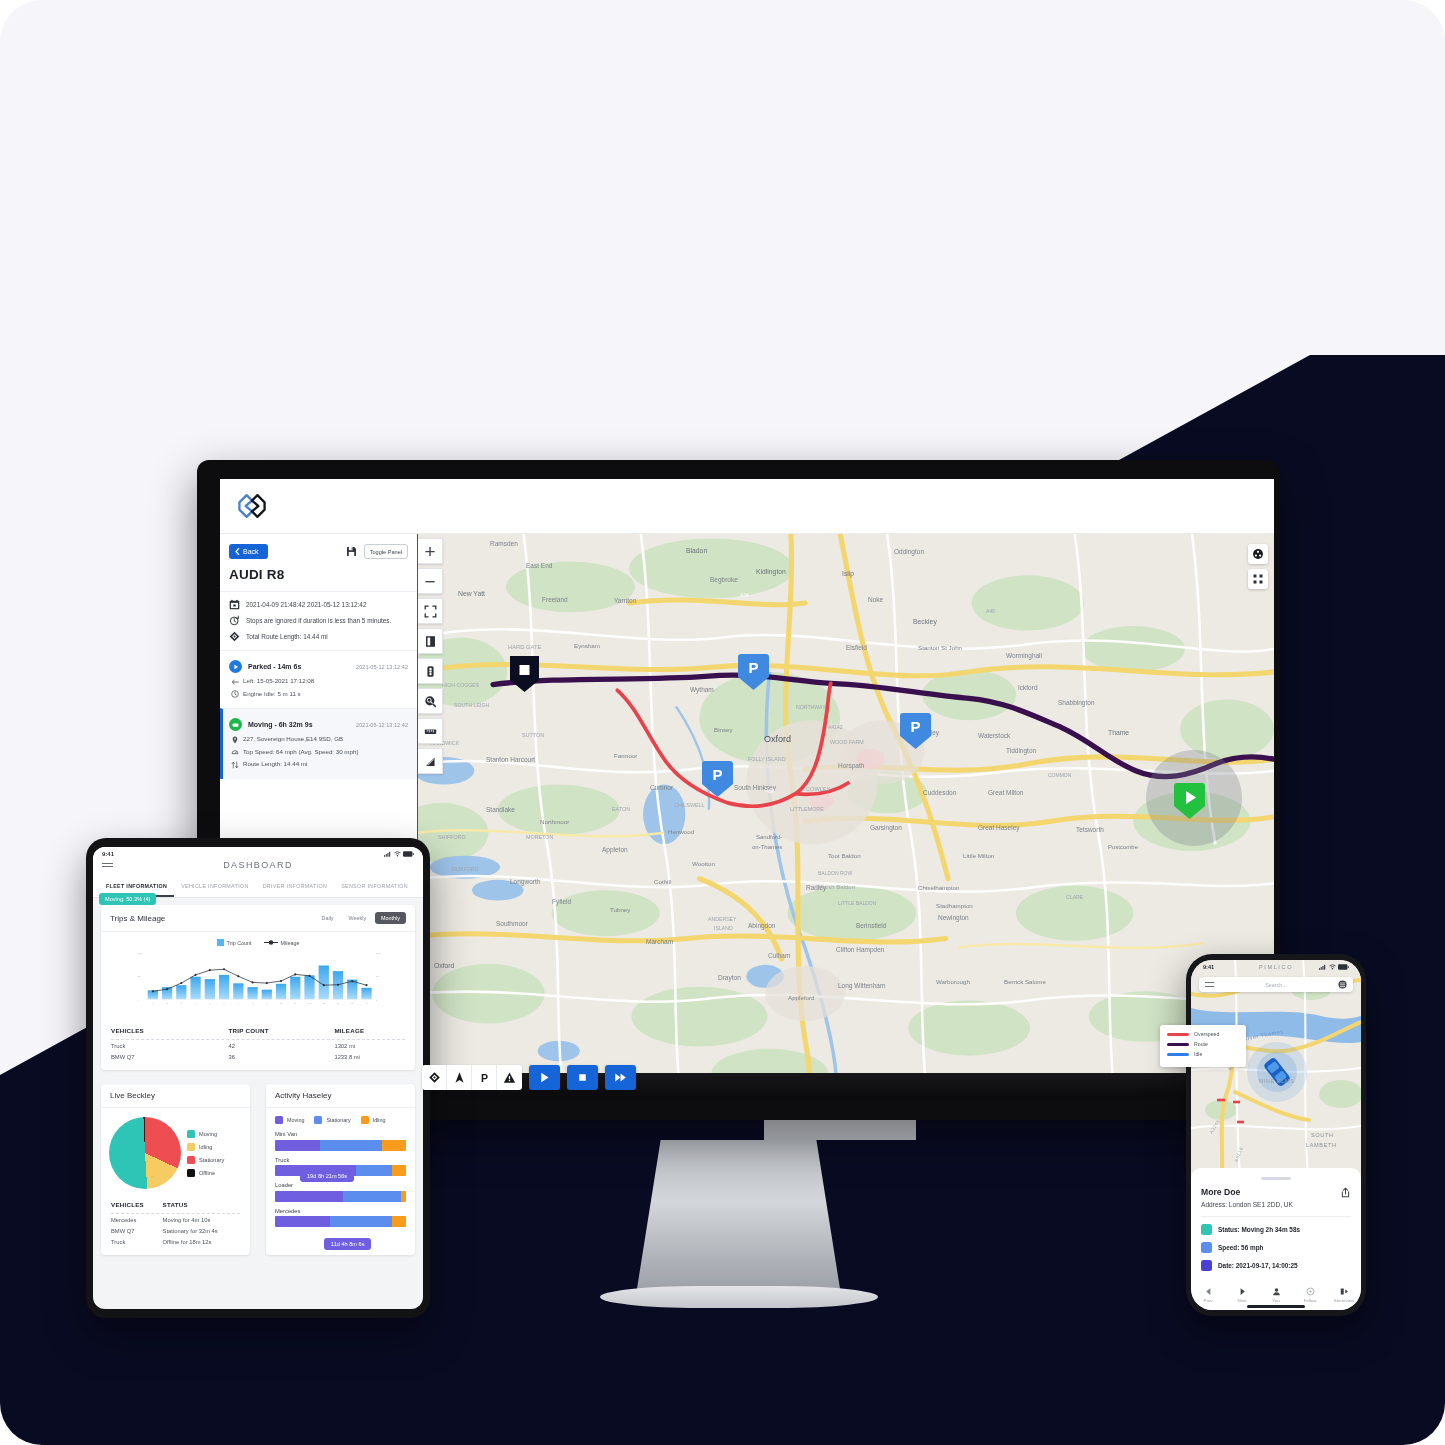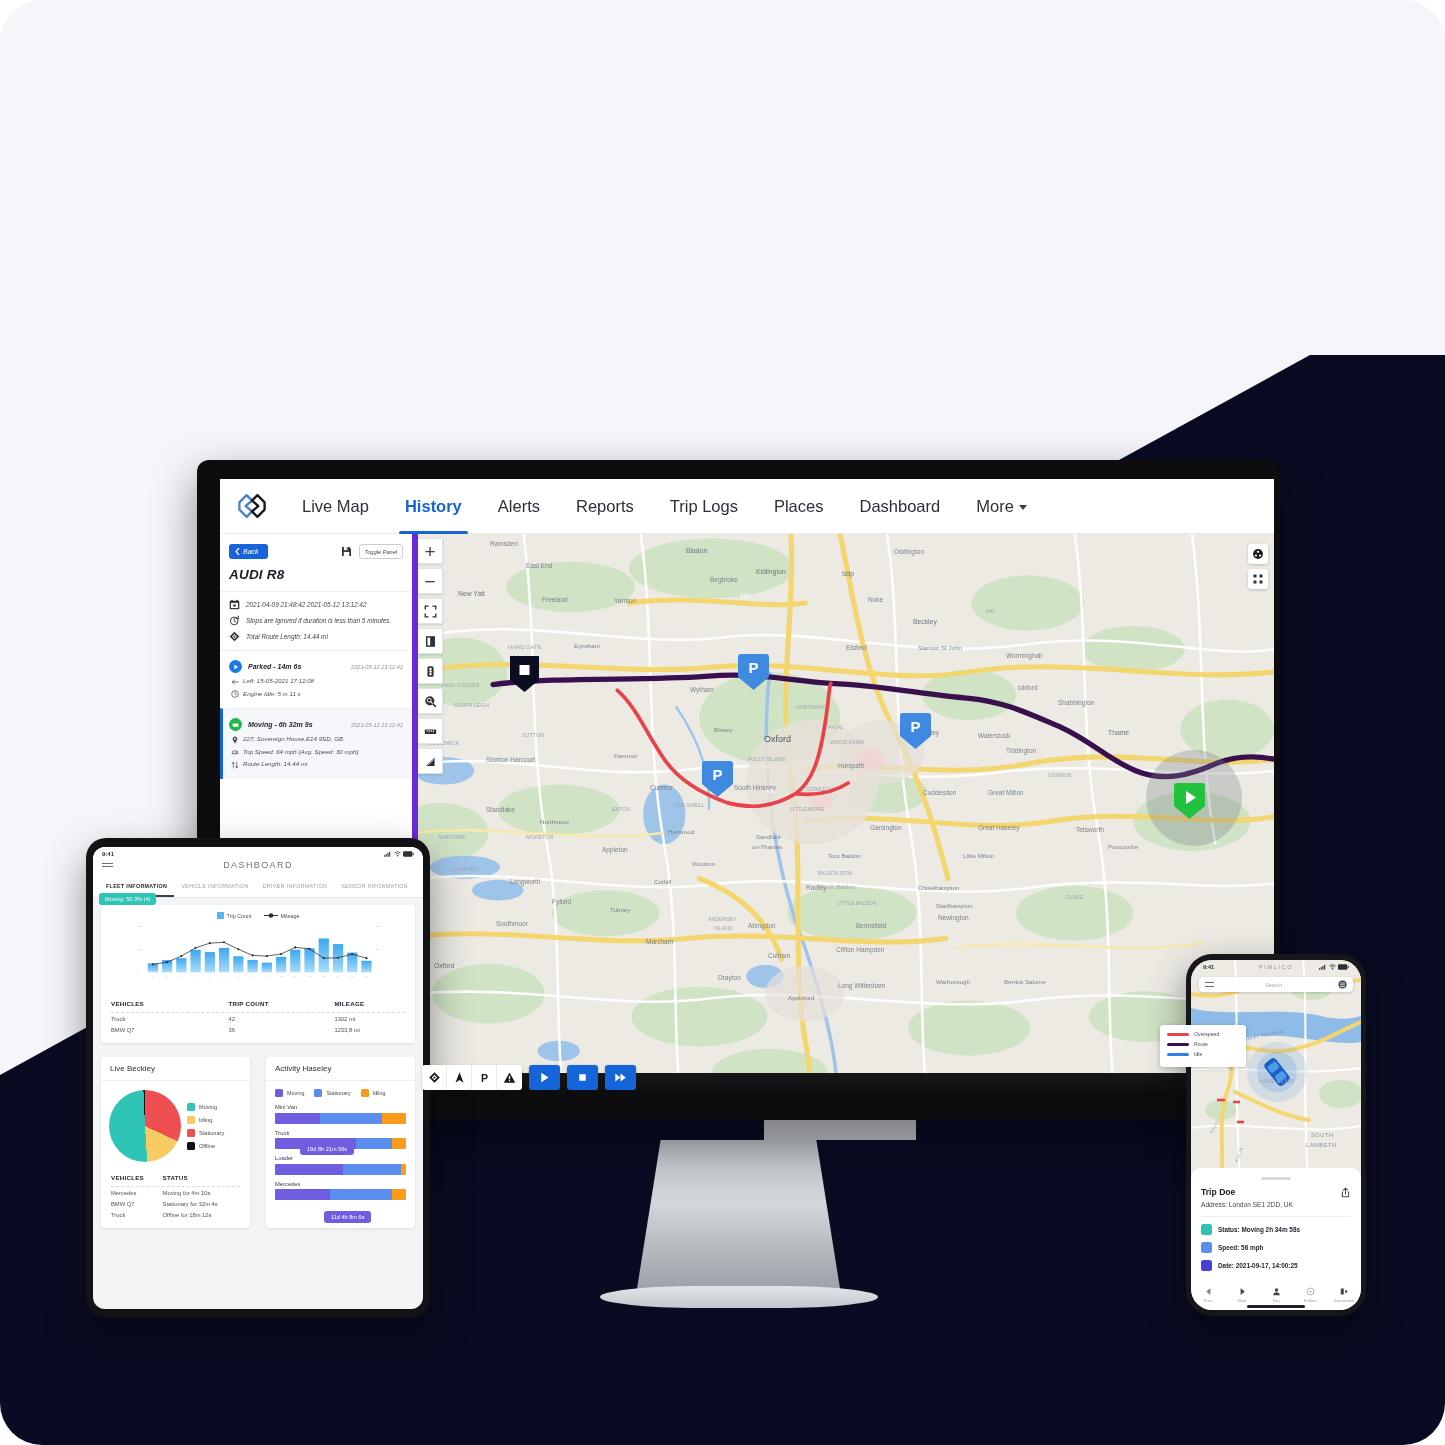--- a/index.html
+++ b/index.html
@@ -40,22 +40,22 @@
   .nav-item.active::after { content:""; position:absolute; left:12px; right:12px; bottom:-11px;
       height:3.5px; background:#1565d8; border-radius:2px; }
   .caret { display:inline-block; border-left:4.5px solid transparent;
            border-right:4.5px solid transparent; border-top:5.5px solid #3b4048;
            margin-left:5px; vertical-align:middle; }
 
   
   .work { display:flex; height:calc(100% - 55px); position:relative; }
 
   
-  .panel { width:198px; flex:0 0 198px; background:#fff; border-right:6px solid #6d28d9;
-           overflow:hidden; font-size:6.6px; color:#3c4148;font-style:italic; }
+  .panel { width:198px; flex:0 0 198px; background:#fff; border-right:1px solid #6d28d9;
+           overflow:hidden; font-size:6.6px; color:#3c4148; }
   .panel-top { display:flex; align-items:center; justify-content:space-between;
                padding:10px 9px 8px 9px; }
   .btn-back { background:#1565d8; color:#fff; font-size:7px; padding:4px 9px 4px 6px;
               border-radius:3px; display:flex; align-items:center; gap:3px; }
   .p-actions { display:flex; align-items:center; gap:7px; }
   .icon-save { width:11px; height:11px; }
   .btn-toggle { border:1px solid #c9ced6; border-radius:3px; font-size:5.6px;
                 padding:3.5px 5px; color:#3f4550; background:#fff; }
   .veh-title { font-size:13.5px; font-weight:700; color:#1b1f26; padding:0 9px 9px 9px;
                letter-spacing:.2px; }
@@ -212,30 +212,20 @@
 
   <div id="monitor">
     <div class="mon-bezel"></div>
     <div class="mon-screen">
 
       <div class="nav">
         <svg class="logo" viewBox="0 0 40 40">
           <path d="M14 8 L6 16 L6 24 L14 32 L20 26 L13 20 L20 14 Z" fill="none" stroke="#4a7fd4" stroke-width="2.6" stroke-linejoin="round"></path>
           <path d="M26 8 L34 16 L34 24 L26 32 L20 26 L27 20 L20 14 Z" fill="none" stroke="#13161c" stroke-width="2.6" stroke-linejoin="round"></path>
         </svg>
-        <div class="nav-items">
-          <div class="nav-item">Live Map</div>
-          <div class="nav-item active">History</div>
-          <div class="nav-item">Alerts</div>
-          <div class="nav-item">Reports</div>
-          <div class="nav-item">Trip Logs</div>
-          <div class="nav-item">Places</div>
-          <div class="nav-item">Dashboard</div>
-          <div class="nav-item"><span>More</span><i class="caret"></i></div>
-        </div>
       </div>
 
       <div class="work">
 
         <div class="panel">
           <div class="panel-top">
             <div class="btn-back">
               <svg width="5" height="7" viewBox="0 0 5 7">
                   <path d="M4 0 L1 3.5 L4 7" fill="none" stroke="#fff" stroke-width="1.2"></path>
                 </svg>
@@ -713,20 +703,28 @@
         <div class="t-title">DASHBOARD</div>
       </div>
       <div class="t-tabs">
         <div class="t-tab on">FLEET INFORMATION</div>
         <div class="t-tab">VEHICLE INFORMATION</div>
         <div class="t-tab">DRIVER INFORMATION</div>
         <div class="t-tab">SENSOR INFORMATION</div>
       </div>
 
       <div class="card">
+        <div class="card-h">
+          <div class="card-t">Trips &amp; Mileage</div>
+          <div class="pills">
+            <div class="pill">Daily</div>
+            <div class="pill">Weekly</div>
+            <div class="pill on">Monthly</div>
+          </div>
+        </div>
         <div class="chart-wrap">
           <div class="clegend">
             <span class="clg">
                 <span class="clg-box"></span>
                 <span>Trip Count</span>
               </span>
             <span class="clg">
               <svg width="14" height="7" viewBox="0 0 14 7">
                   <path d="M0 3.5h14" stroke="#2b2f36" stroke-width="1"></path>
                   <circle cx="7" cy="3.5" r="2.3" fill="#2b2f36"></circle>
@@ -999,21 +997,21 @@
             <g stroke="#fff" stroke-width="1">
               <path d="M2.6 4h6.8M2.6 6.4h6.8M2.6 8.8h6.8"></path>
             </g>
           </svg>
       </div>
 
       <div class="ph-sheet">
         <div class="grab"></div>
         <div style="display:flex;align-items:flex-start">
           <div style="flex:1">
-            <div class="ph-name">Trip Doe</div>
+            <div class="ph-name">More Doe</div>
           </div>
           <svg width="11" height="11" viewBox="0 0 14 14">
               <path d="M3 6v6.5h8V6" stroke="#3d434b" stroke-width="1.3" fill="none" stroke-linecap="round"></path>
               <path d="M7 9V1.5M4.4 4L7 1.4 9.6 4" stroke="#3d434b" stroke-width="1.3" fill="none" stroke-linecap="round"></path>
             </svg>
         </div>
         <div class="ph-addr">Address: London SE1 2DD, UK</div>
         <div class="ph-line">
           <span class="ph-ic" style="background:#2ec4b6"></span>
           <span>Status: Moving 2h 34m 58s</span>

